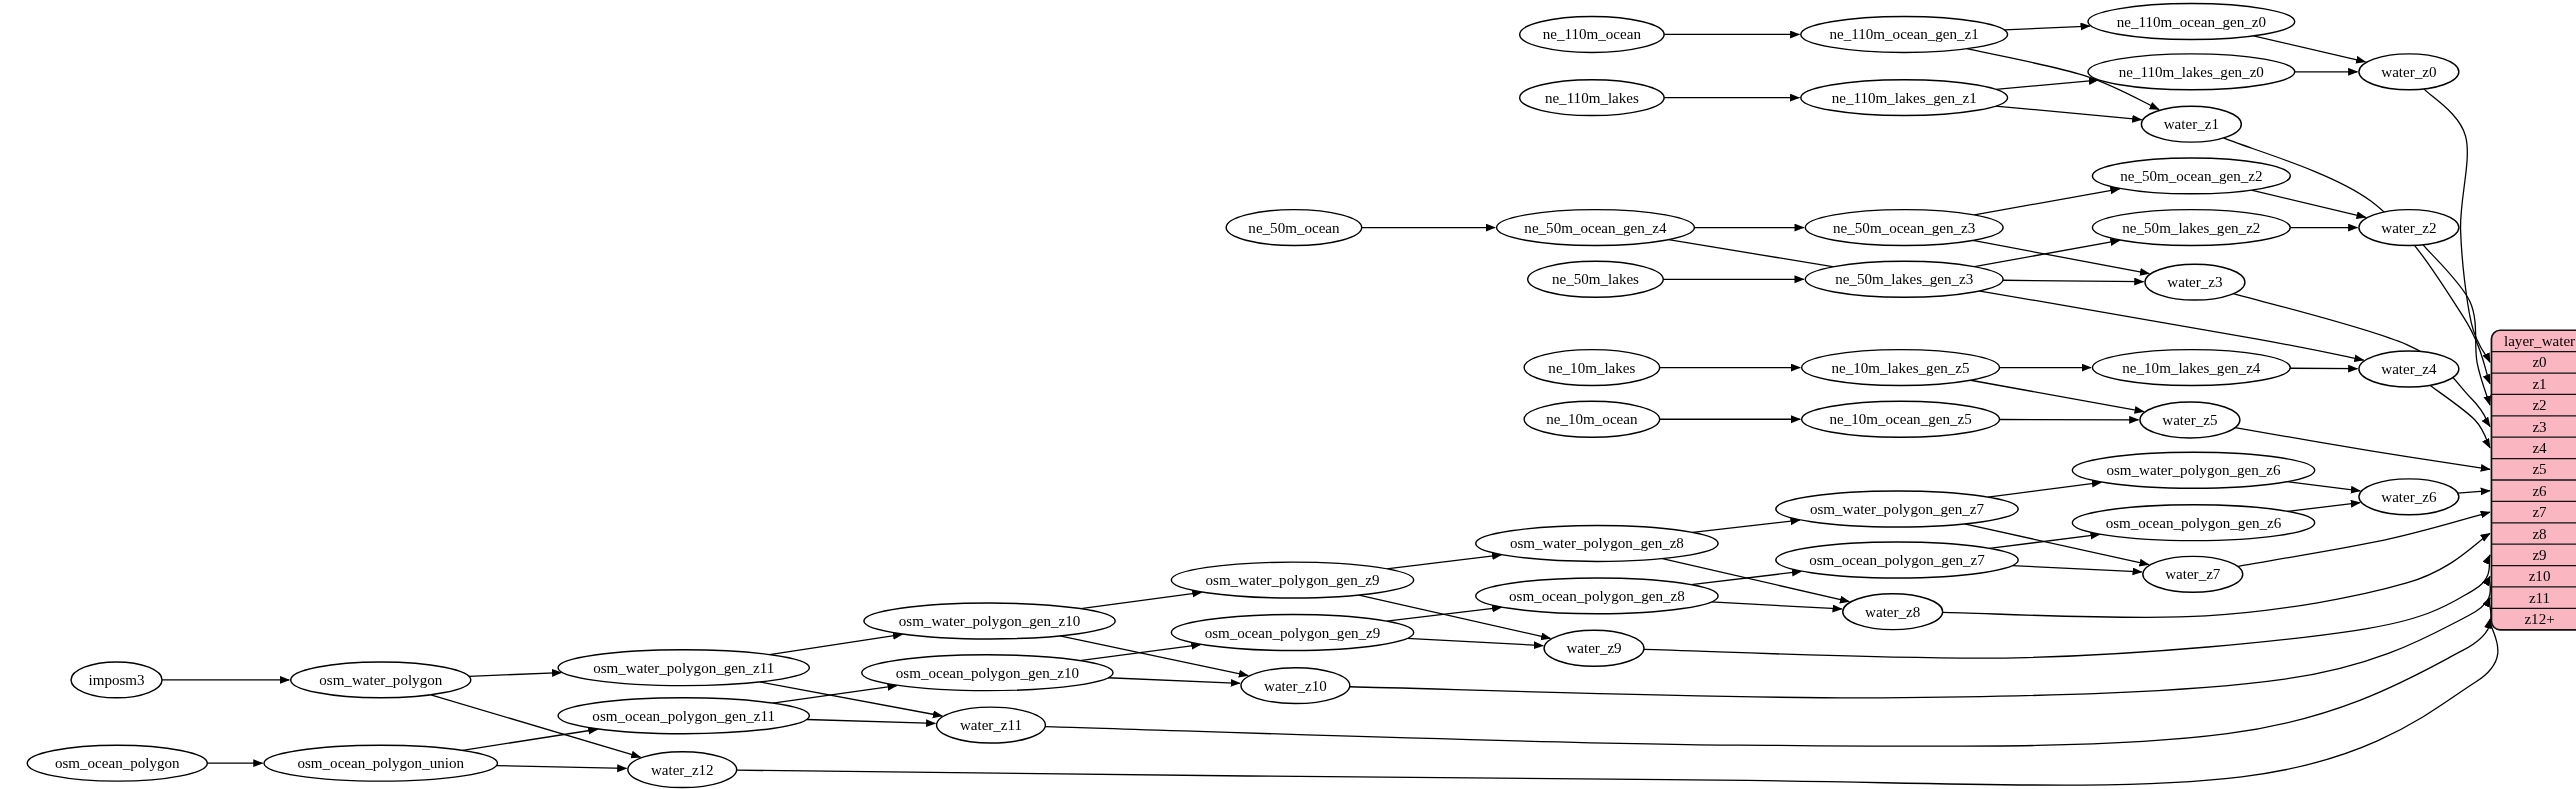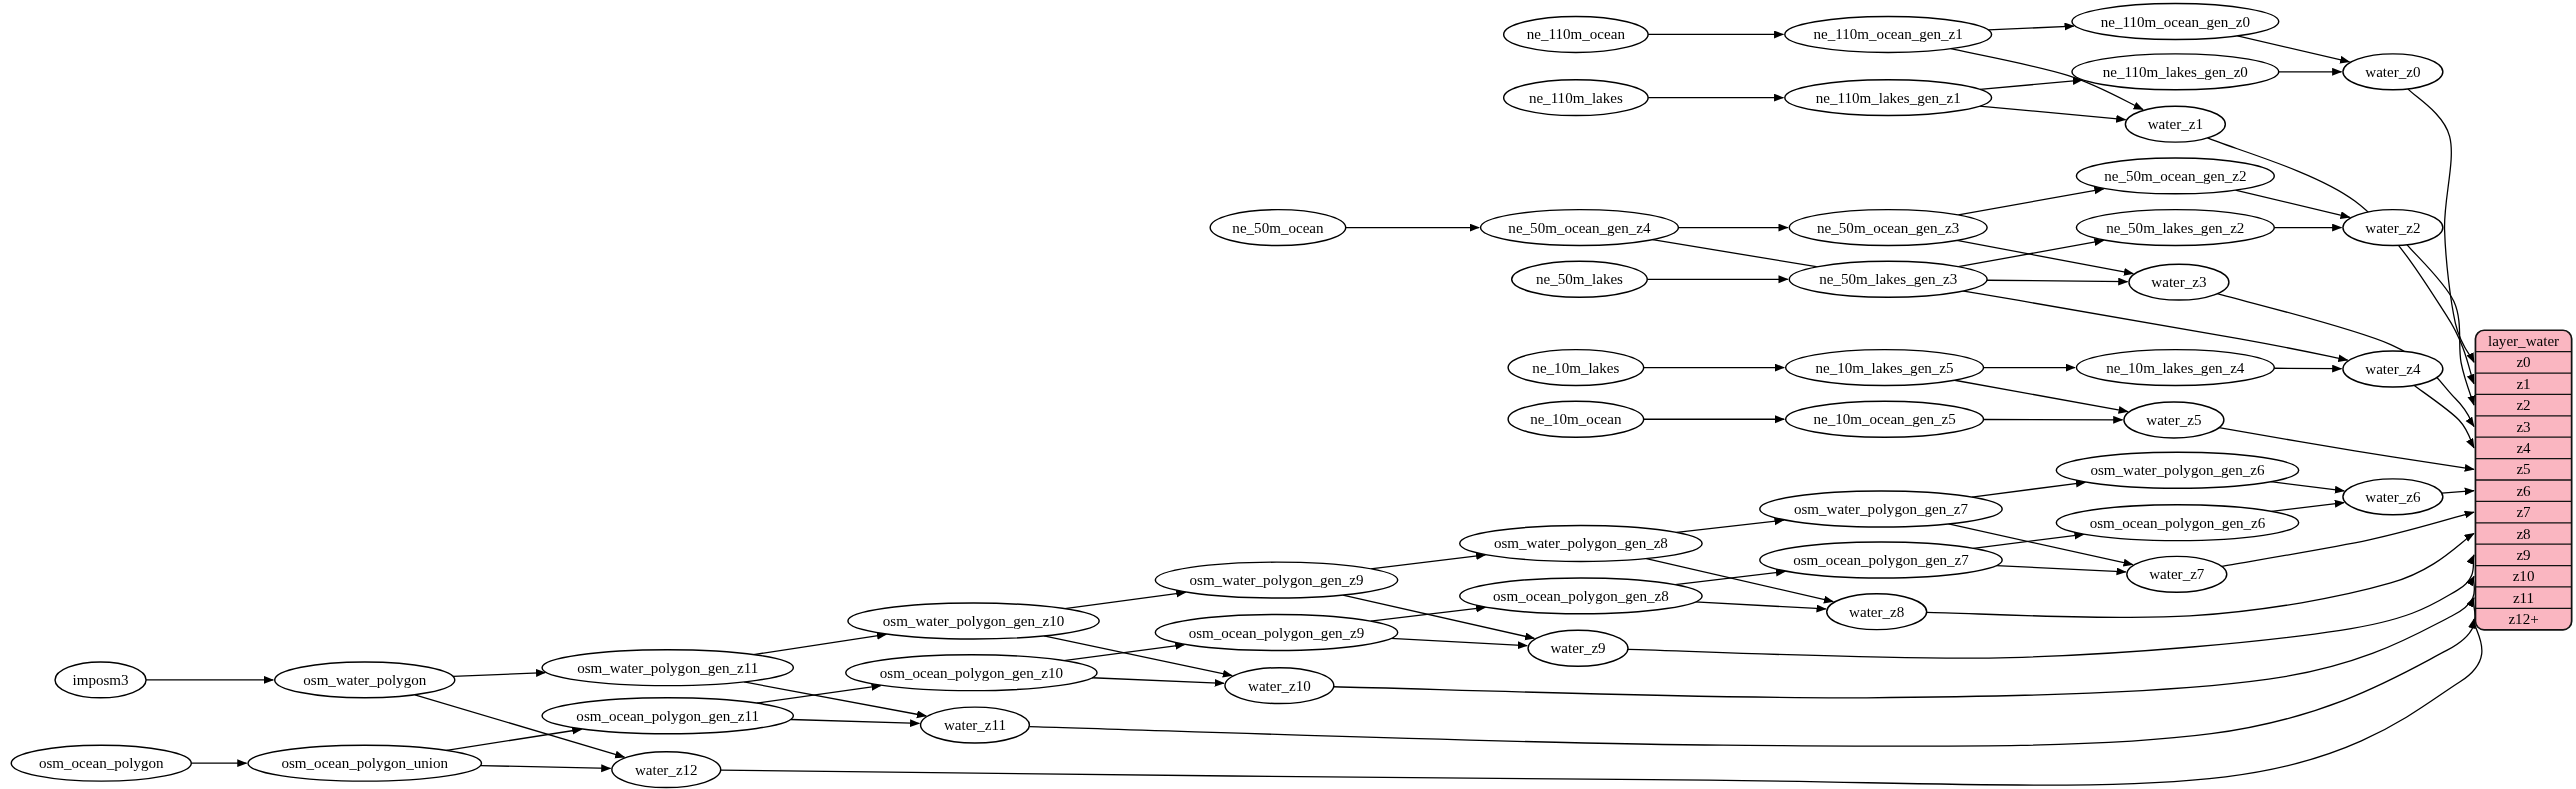--- a/index.html
+++ b/index.html
@@ -9,20 +9,21 @@
     width: 2576px;
     height: 789px;
     overflow: hidden;
     font-family: "Liberation Serif", "DejaVu Serif", serif;
   }
   #stage {
     position: relative;
     width: 2291px;
     height: 789px;
     background: #ffffff;
+    margin-left: 16px;
   }
   svg { display: block; }
   .node-ellipse { fill: #ffffff; stroke: #000000; stroke-width: 2; }
   .node-label   { fill: #000000; font-size: 21px; text-anchor: middle; font-family: "Liberation Serif", "DejaVu Serif", serif; }
   .edge-path    { fill: none; stroke: #000000; stroke-width: 1.8; }
   .table-rect   { stroke-width: 2.4; }
   .table-sep    { stroke-width: 1.8; }
   .table-label  { fill: #000000; font-size: 21px; text-anchor: middle; font-family: "Liberation Serif", "DejaVu Serif", serif; }
 </style>
 </head>

